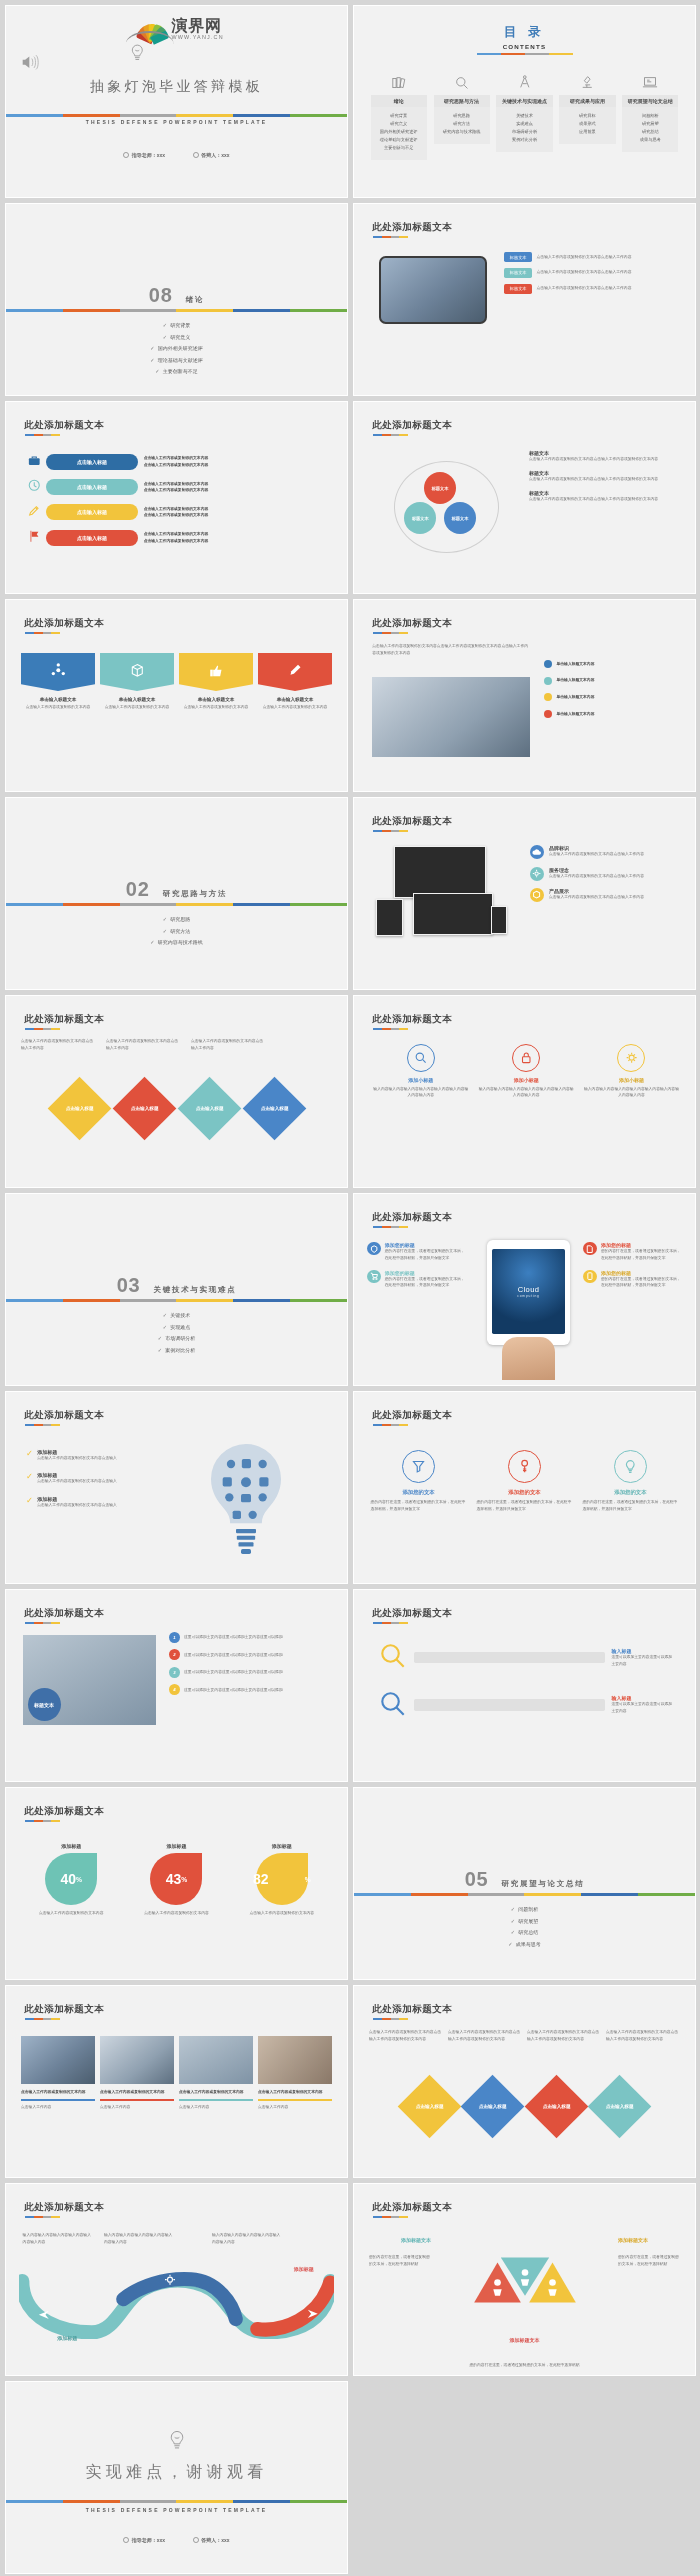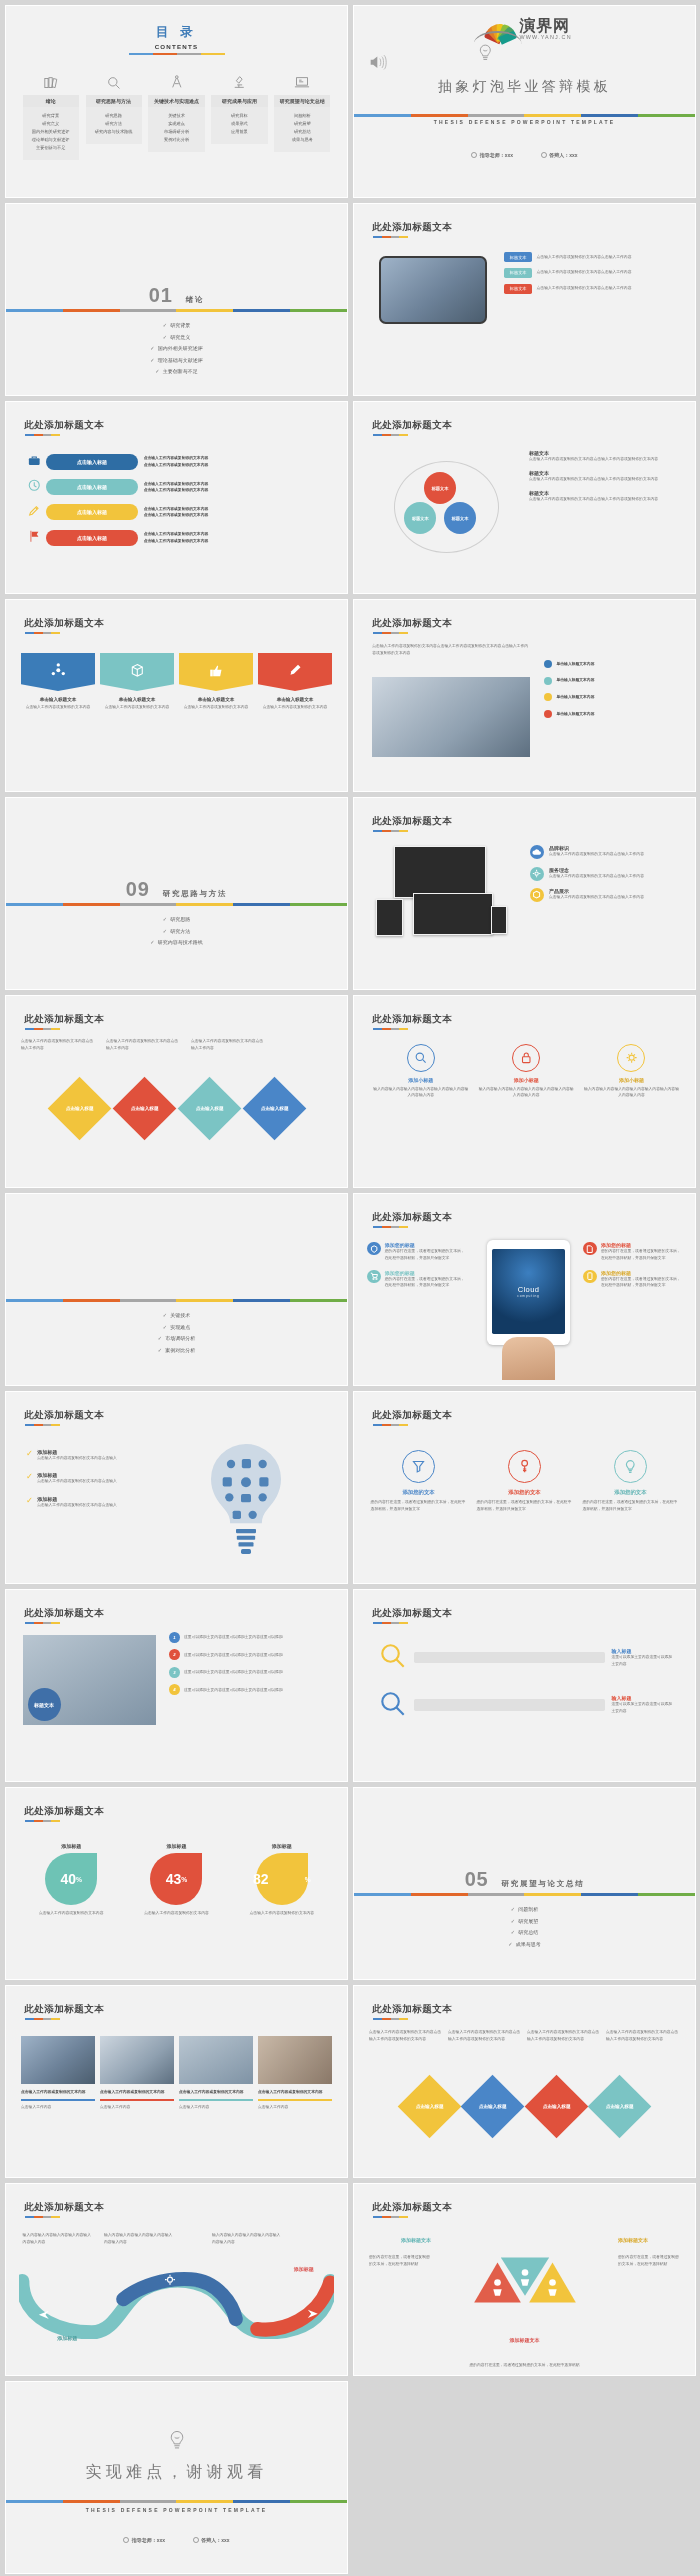--- a/index.html
+++ b/index.html
@@ -126,114 +126,20 @@
   .cl-sub{ position:absolute; left:0;right:0; top:125px; text-align:center; font-size:5px; font-weight:700; color:#5a5a5a; letter-spacing:2.2px;}
   .cl-meta{ position:absolute; left:0;right:0; top:155px; display:flex;justify-content:center; gap:28px;}
   .cl-meta span{ font-size:5px; color:#6a6a6a; display:flex;align-items:center;gap:2.5px;}
 </style>
 </head>
 <body>
 
 <div class="grid">
 
   <div class="slide">
-    <div class="ct-h">
-      <b>目 录</b>
-      <em>CONTENTS</em>
-    </div>
-    <div class="ct-rule">
-        <i></i>
-        <i></i>
-        <i></i>
-        <i></i>
-      </div>
-    <div class="ct-cols">
-      <div class="ct-col">
-        <div class="ct-ic">
-          <svg width="14" height="13.3" viewBox="0 0 17 16" fill="none" stroke="#8a8a8a" stroke-width="1">
-              <rect x="1" y="3" width="4" height="11"></rect>
-              <rect x="6" y="2" width="4" height="12"></rect>
-              <path d="M11.5 3l4 1-2 10-4-1z"></path>
-            </svg>
-        </div>
-        <div class="ct-hd">绪论</div>
-        <div class="ct-bd">
-          <div>研究背景</div>
-          <div>研究意义</div>
-          <div>国内外相关研究述评</div>
-          <div>理论基础与文献述评</div>
-          <div>主要创新与不足</div>
-        </div>
-      </div>
-      <div class="ct-col">
-        <div class="ct-ic">
-          <svg width="13.3" height="13.3" viewBox="0 0 16 16" fill="none" stroke="#8a8a8a" stroke-width="1">
-              <circle cx="7" cy="7" r="5"></circle>
-              <path d="M11 11l4 4"></path>
-            </svg>
-        </div>
-        <div class="ct-hd">研究思路与方法</div>
-        <div class="ct-bd">
-          <div>研究思路</div>
-          <div>研究方法</div>
-          <div>研究内容与技术路线</div>
-        </div>
-      </div>
-      <div class="ct-col">
-        <div class="ct-ic">
-          <svg width="11.6" height="14" viewBox="0 0 14 17" fill="none" stroke="#8a8a8a" stroke-width="1">
-              <circle cx="7" cy="2.5" r="1.6"></circle>
-              <path d="M6.3 4L2 15M7.7 4L12 15"></path>
-              <path d="M4.6 10.5h4.8"></path>
-            </svg>
-        </div>
-        <div class="ct-hd">关键技术与实现难点</div>
-        <div class="ct-bd">
-          <div>关键技术</div>
-          <div>实现难点</div>
-          <div>市场调研分析</div>
-          <div>案例对比分析</div>
-        </div>
-      </div>
-      <div class="ct-col">
-        <div class="ct-ic">
-          <svg width="12.5" height="14" viewBox="0 0 15 17" fill="none" stroke="#8a8a8a" stroke-width="1">
-              <path d="M8 2l3 3-4 5-3-3z"></path>
-              <path d="M5 12h6"></path>
-              <path d="M2 15h11"></path>
-              <path d="M7 12v3"></path>
-            </svg>
-        </div>
-        <div class="ct-hd">研究成果与应用</div>
-        <div class="ct-bd">
-          <div>研究目标</div>
-          <div>成果形式</div>
-          <div>应用前景</div>
-        </div>
-      </div>
-      <div class="ct-col">
-        <div class="ct-ic">
-          <svg width="16" height="12.5" viewBox="0 0 19 15" fill="none" stroke="#8a8a8a" stroke-width="1">
-              <rect x="3" y="2" width="13" height="9"></rect>
-              <path d="M1 13h17"></path>
-              <path d="M6 5h3M6 7h5"></path>
-            </svg>
-        </div>
-        <div class="ct-hd">研究展望与论文总结</div>
-        <div class="ct-bd">
-          <div>问题剖析</div>
-          <div>研究展望</div>
-          <div>研究总结</div>
-          <div>成果与思考</div>
-        </div>
-      </div>
-    </div>
-  </div>
-
-  <div class="slide">
     <div class="cover-logo">
       <div class="fan">
         <div class="sl" style="background:#c0392b;transform:rotate(-66deg)"></div>
         <div class="sl" style="background:#e07b28;transform:rotate(-44deg)"></div>
         <div class="sl" style="background:#e8a020;transform:rotate(-22deg)"></div>
         <div class="sl" style="background:#f0c41b;transform:rotate(0deg)"></div>
         <div class="sl" style="background:#8cbf3f;transform:rotate(22deg)"></div>
         <div class="sl" style="background:#4aa06a;transform:rotate(44deg)"></div>
         <div class="sl" style="background:#159b8c;transform:rotate(66deg)"></div>
         <div class="arcline"></div>
@@ -279,22 +185,116 @@
           <b>指导老师：xxx</b>
         </span>
       <span>
           <i class="dotc"></i>
           <b>答辩人：xxx</b>
         </span>
     </div>
   </div>
 
   <div class="slide">
+    <div class="ct-h">
+      <b>目 录</b>
+      <em>CONTENTS</em>
+    </div>
+    <div class="ct-rule">
+        <i></i>
+        <i></i>
+        <i></i>
+        <i></i>
+      </div>
+    <div class="ct-cols">
+      <div class="ct-col">
+        <div class="ct-ic">
+          <svg width="14" height="13.3" viewBox="0 0 17 16" fill="none" stroke="#8a8a8a" stroke-width="1">
+              <rect x="1" y="3" width="4" height="11"></rect>
+              <rect x="6" y="2" width="4" height="12"></rect>
+              <path d="M11.5 3l4 1-2 10-4-1z"></path>
+            </svg>
+        </div>
+        <div class="ct-hd">绪论</div>
+        <div class="ct-bd">
+          <div>研究背景</div>
+          <div>研究意义</div>
+          <div>国内外相关研究述评</div>
+          <div>理论基础与文献述评</div>
+          <div>主要创新与不足</div>
+        </div>
+      </div>
+      <div class="ct-col">
+        <div class="ct-ic">
+          <svg width="13.3" height="13.3" viewBox="0 0 16 16" fill="none" stroke="#8a8a8a" stroke-width="1">
+              <circle cx="7" cy="7" r="5"></circle>
+              <path d="M11 11l4 4"></path>
+            </svg>
+        </div>
+        <div class="ct-hd">研究思路与方法</div>
+        <div class="ct-bd">
+          <div>研究思路</div>
+          <div>研究方法</div>
+          <div>研究内容与技术路线</div>
+        </div>
+      </div>
+      <div class="ct-col">
+        <div class="ct-ic">
+          <svg width="11.6" height="14" viewBox="0 0 14 17" fill="none" stroke="#8a8a8a" stroke-width="1">
+              <circle cx="7" cy="2.5" r="1.6"></circle>
+              <path d="M6.3 4L2 15M7.7 4L12 15"></path>
+              <path d="M4.6 10.5h4.8"></path>
+            </svg>
+        </div>
+        <div class="ct-hd">关键技术与实现难点</div>
+        <div class="ct-bd">
+          <div>关键技术</div>
+          <div>实现难点</div>
+          <div>市场调研分析</div>
+          <div>案例对比分析</div>
+        </div>
+      </div>
+      <div class="ct-col">
+        <div class="ct-ic">
+          <svg width="12.5" height="14" viewBox="0 0 15 17" fill="none" stroke="#8a8a8a" stroke-width="1">
+              <path d="M8 2l3 3-4 5-3-3z"></path>
+              <path d="M5 12h6"></path>
+              <path d="M2 15h11"></path>
+              <path d="M7 12v3"></path>
+            </svg>
+        </div>
+        <div class="ct-hd">研究成果与应用</div>
+        <div class="ct-bd">
+          <div>研究目标</div>
+          <div>成果形式</div>
+          <div>应用前景</div>
+        </div>
+      </div>
+      <div class="ct-col">
+        <div class="ct-ic">
+          <svg width="16" height="12.5" viewBox="0 0 19 15" fill="none" stroke="#8a8a8a" stroke-width="1">
+              <rect x="3" y="2" width="13" height="9"></rect>
+              <path d="M1 13h17"></path>
+              <path d="M6 5h3M6 7h5"></path>
+            </svg>
+        </div>
+        <div class="ct-hd">研究展望与论文总结</div>
+        <div class="ct-bd">
+          <div>问题剖析</div>
+          <div>研究展望</div>
+          <div>研究总结</div>
+          <div>成果与思考</div>
+        </div>
+      </div>
+    </div>
+  </div>
+
+  <div class="slide">
     <div class="sec-num">
-      <span>01</span>
+      <span>08</span>
       <small>绪论</small>
     </div>
     <div class="barfull" style="top:105px">
         <i class="c1"></i>
         <i class="c2"></i>
         <i class="c3"></i>
         <i class="c4"></i>
         <i class="c5"></i>
         <i class="c6"></i>
       </div>
@@ -488,21 +488,21 @@
         </div>
       <div style="display:flex;align-items:center;gap:4.2px;">
           <i style="width:8.3px;height:8.3px;border-radius:50%;background:#e0513c;"></i>
           <span class="bt" style="font-weight:700;color:#4a4a4a">单击输入标题文本内容</span>
         </div>
     </div>
   </div>
 
   <div class="slide">
     <div class="sec-num">
-      <span>09</span>
+      <span>02</span>
       <small>研究思路与方法</small>
     </div>
     <div class="barfull" style="top:105px">
         <i class="c1"></i>
         <i class="c2"></i>
         <i class="c3"></i>
         <i class="c4"></i>
         <i class="c5"></i>
         <i class="c6"></i>
       </div>
@@ -628,20 +628,24 @@
               <path d="M8 2v2M8 12v2M2 8h2M12 8h2M4 4l1.4 1.4M10.6 10.6L12 12M12 4l-1.4 1.4M5.4 10.6L4 12"></path>
             </svg>
           </div>
         <div class="st" style="margin-top:5px;color:#d9a92c">添加小标题</div>
         <div class="bt" style="margin-top:2.5px;">输入内容输入内容输入内容输入内容输入内容输入内容输入内容输入内容</div>
       </div>
     </div>
   </div>
 
   <div class="slide">
+    <div class="sec-num">
+      <span>03</span>
+      <small>关键技术与实现难点</small>
+    </div>
     <div class="barfull" style="top:105px">
         <i class="c1"></i>
         <i class="c2"></i>
         <i class="c3"></i>
         <i class="c4"></i>
         <i class="c5"></i>
         <i class="c6"></i>
       </div>
     <div class="sec-list">
       <div>关键技术</div>

